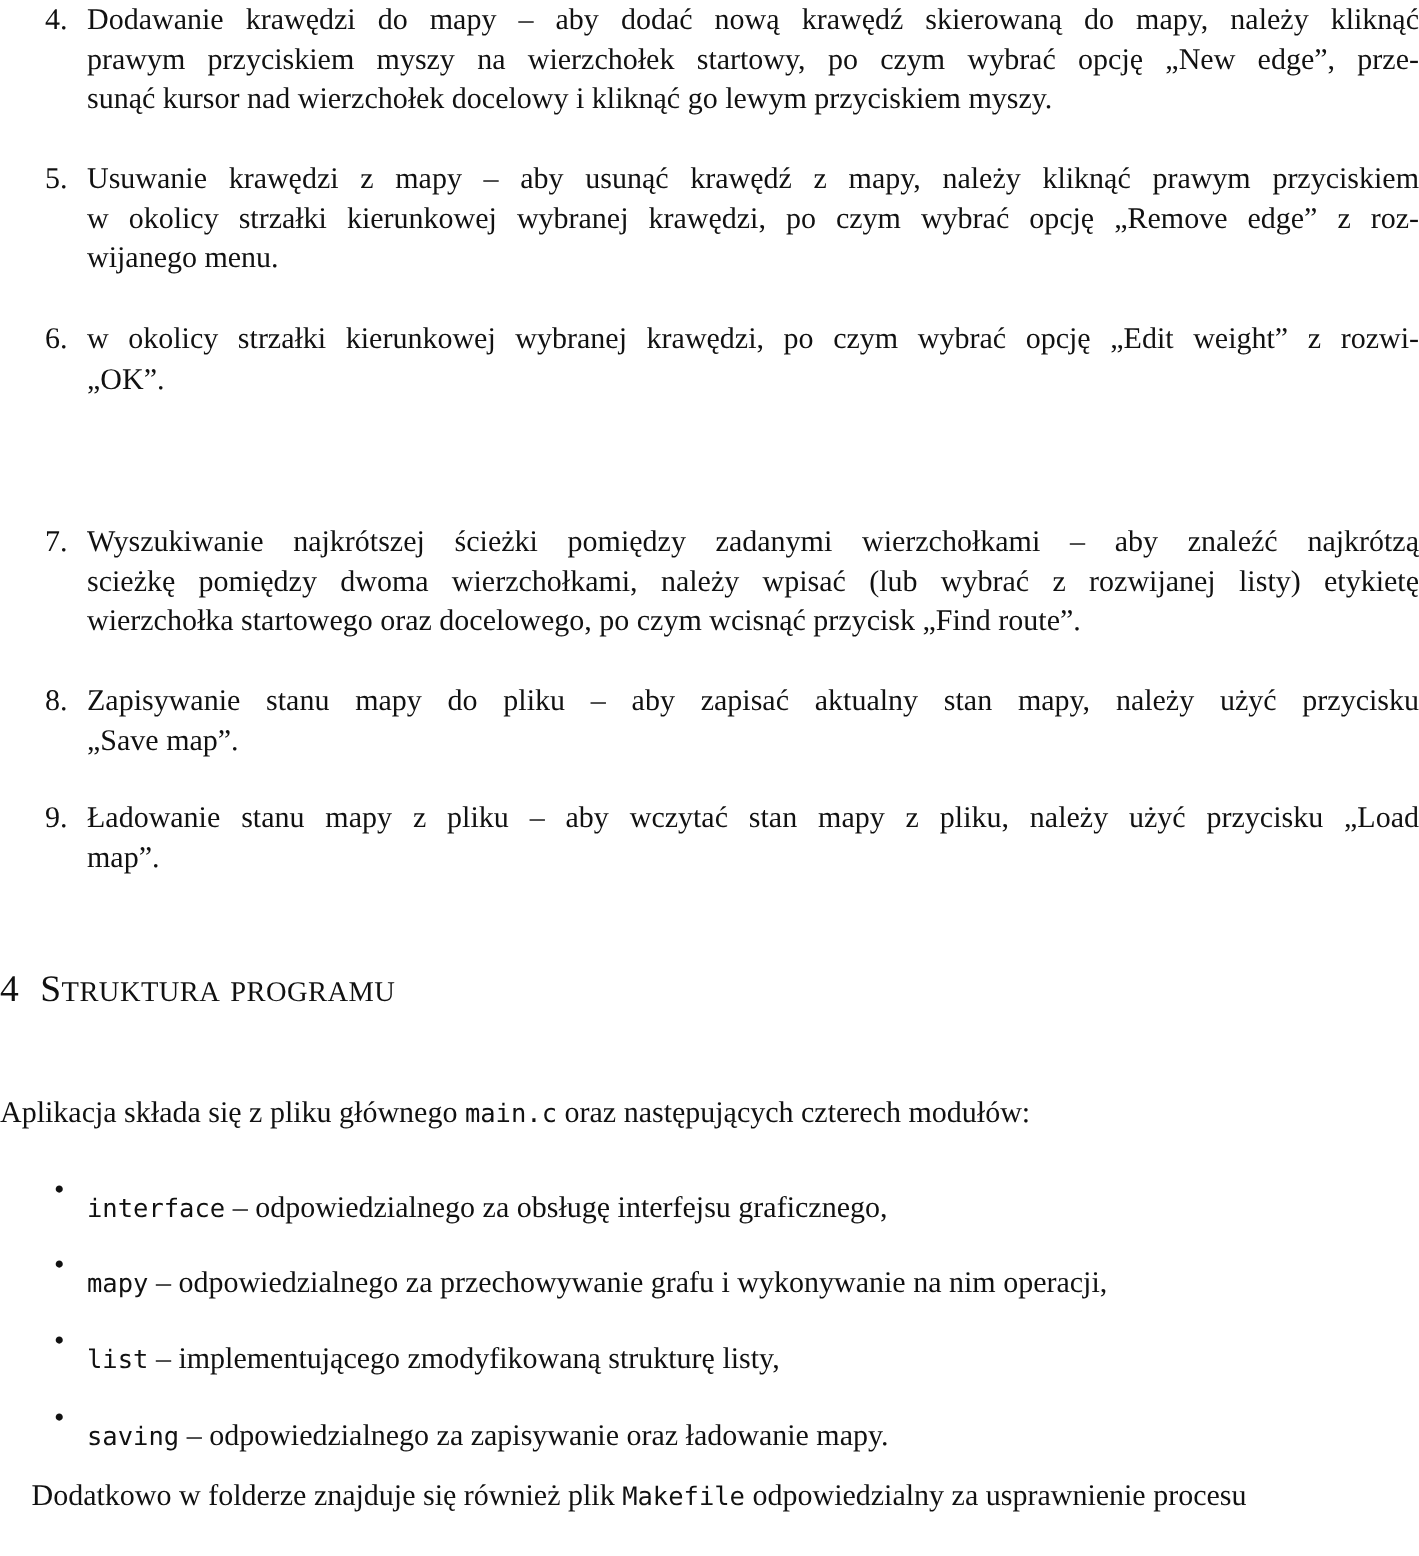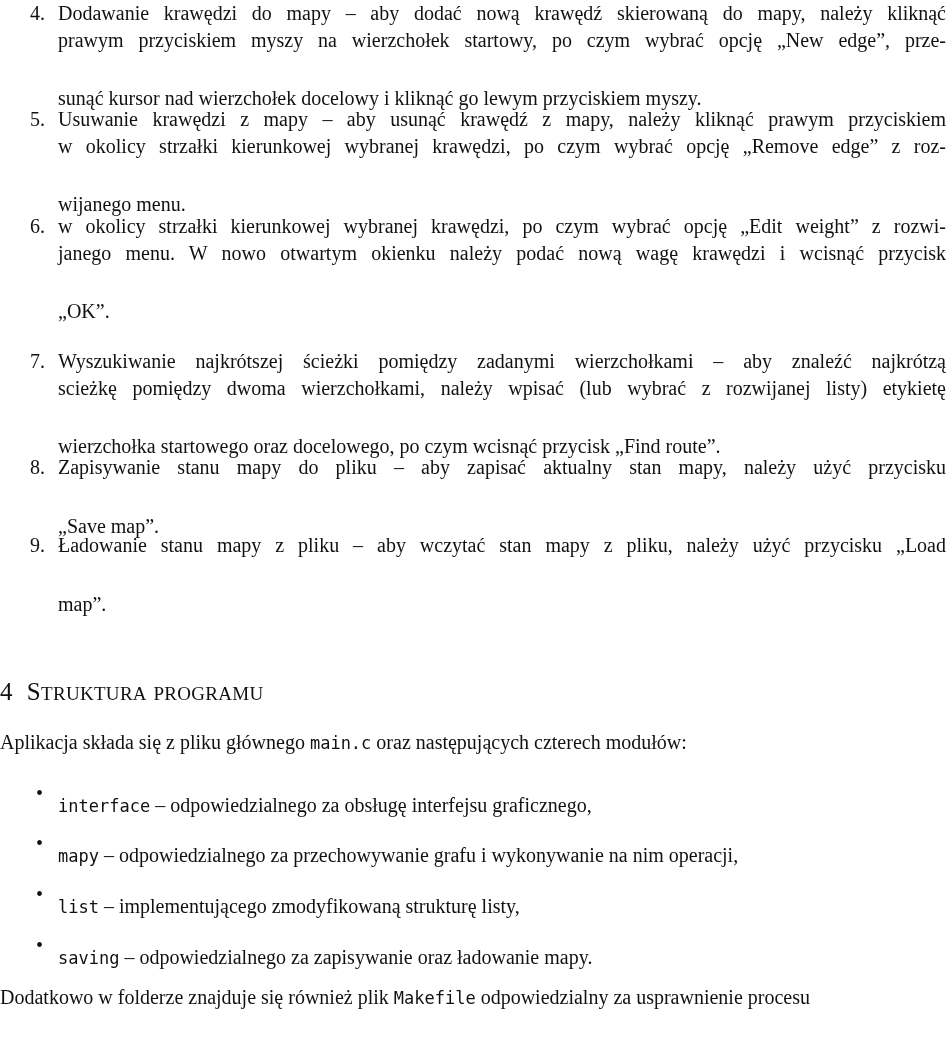--- a/index.html
+++ b/index.html
@@ -46,26 +46,25 @@
     }
     .line {
       display: block;
       white-space: nowrap;
       text-align: justify;
       text-align-last: justify;
       width: 888px;
     }
     .line.last {
       text-align-last: left;
-      margin-top: 32px;
     }
     .section-heading {
       position: absolute;
       left: 0;
-      top: 679px;
+      top: 647px;
       font-size: 25px;
       letter-spacing: 0.3px;
       white-space: nowrap;
       text-align: center;
     }
     .section-heading .sec-num {
       margin-right: 14px;
     }
     .section-heading .sc-big {
       font-size: 25px;
@@ -74,20 +73,21 @@
       font-size: 19px;
       text-transform: uppercase;
     }
     .para {
       position: absolute;
       left: 0;
       width: 946px;
     }
     .para .line {
       width: 775px;
+      padding-left: 21px;
     }
     .mono {
       font-family: "DejaVu Sans Mono", "Liberation Mono", monospace;
       font-size: 17px;
     }
     .bullet-item {
       position: absolute;
       left: 0;
       width: 946px;
       white-space: nowrap;
@@ -123,21 +123,20 @@
       <span class="line">Usuwanie krawędzi z mapy – aby usunąć krawędź z mapy, należy kliknąć prawym przyciskiem</span>
       <span class="line">w okolicy strzałki kierunkowej wybranej krawędzi, po czym wybrać opcję „Remove edge” z roz-</span>
       <span class="line last">wijanego menu.</span>
     </div>
   </div>
 
   <div class="enum-item" style="top:213px;">
     <span class="enum-num">6.</span>
     <div class="enum-text">
       <span class="line">w okolicy strzałki kierunkowej wybranej krawędzi, po czym wybrać opcję „Edit weight” z rozwi-</span>
-      <span class="line">janego menu. W nowo otwartym okienku należy podać nową wagę krawędzi i wcisnąć przycisk</span>
       <span class="line last">„OK”.</span>
     </div>
   </div>
 
   <div class="enum-item" style="top:348px;">
     <span class="enum-num">7.</span>
     <div class="enum-text">
       <span class="line">Wyszukiwanie najkrótszej ścieżki pomiędzy zadanymi wierzchołkami – aby znaleźć najkrótzą</span>
       <span class="line">scieżkę pomiędzy dwoma wierzchołkami, należy wpisać (lub wybrać z rozwijanej listy) etykietę</span>
       <span class="line last">wierzchołka startowego oraz docelowego, po czym wcisnąć przycisk „Find route”.</span>

